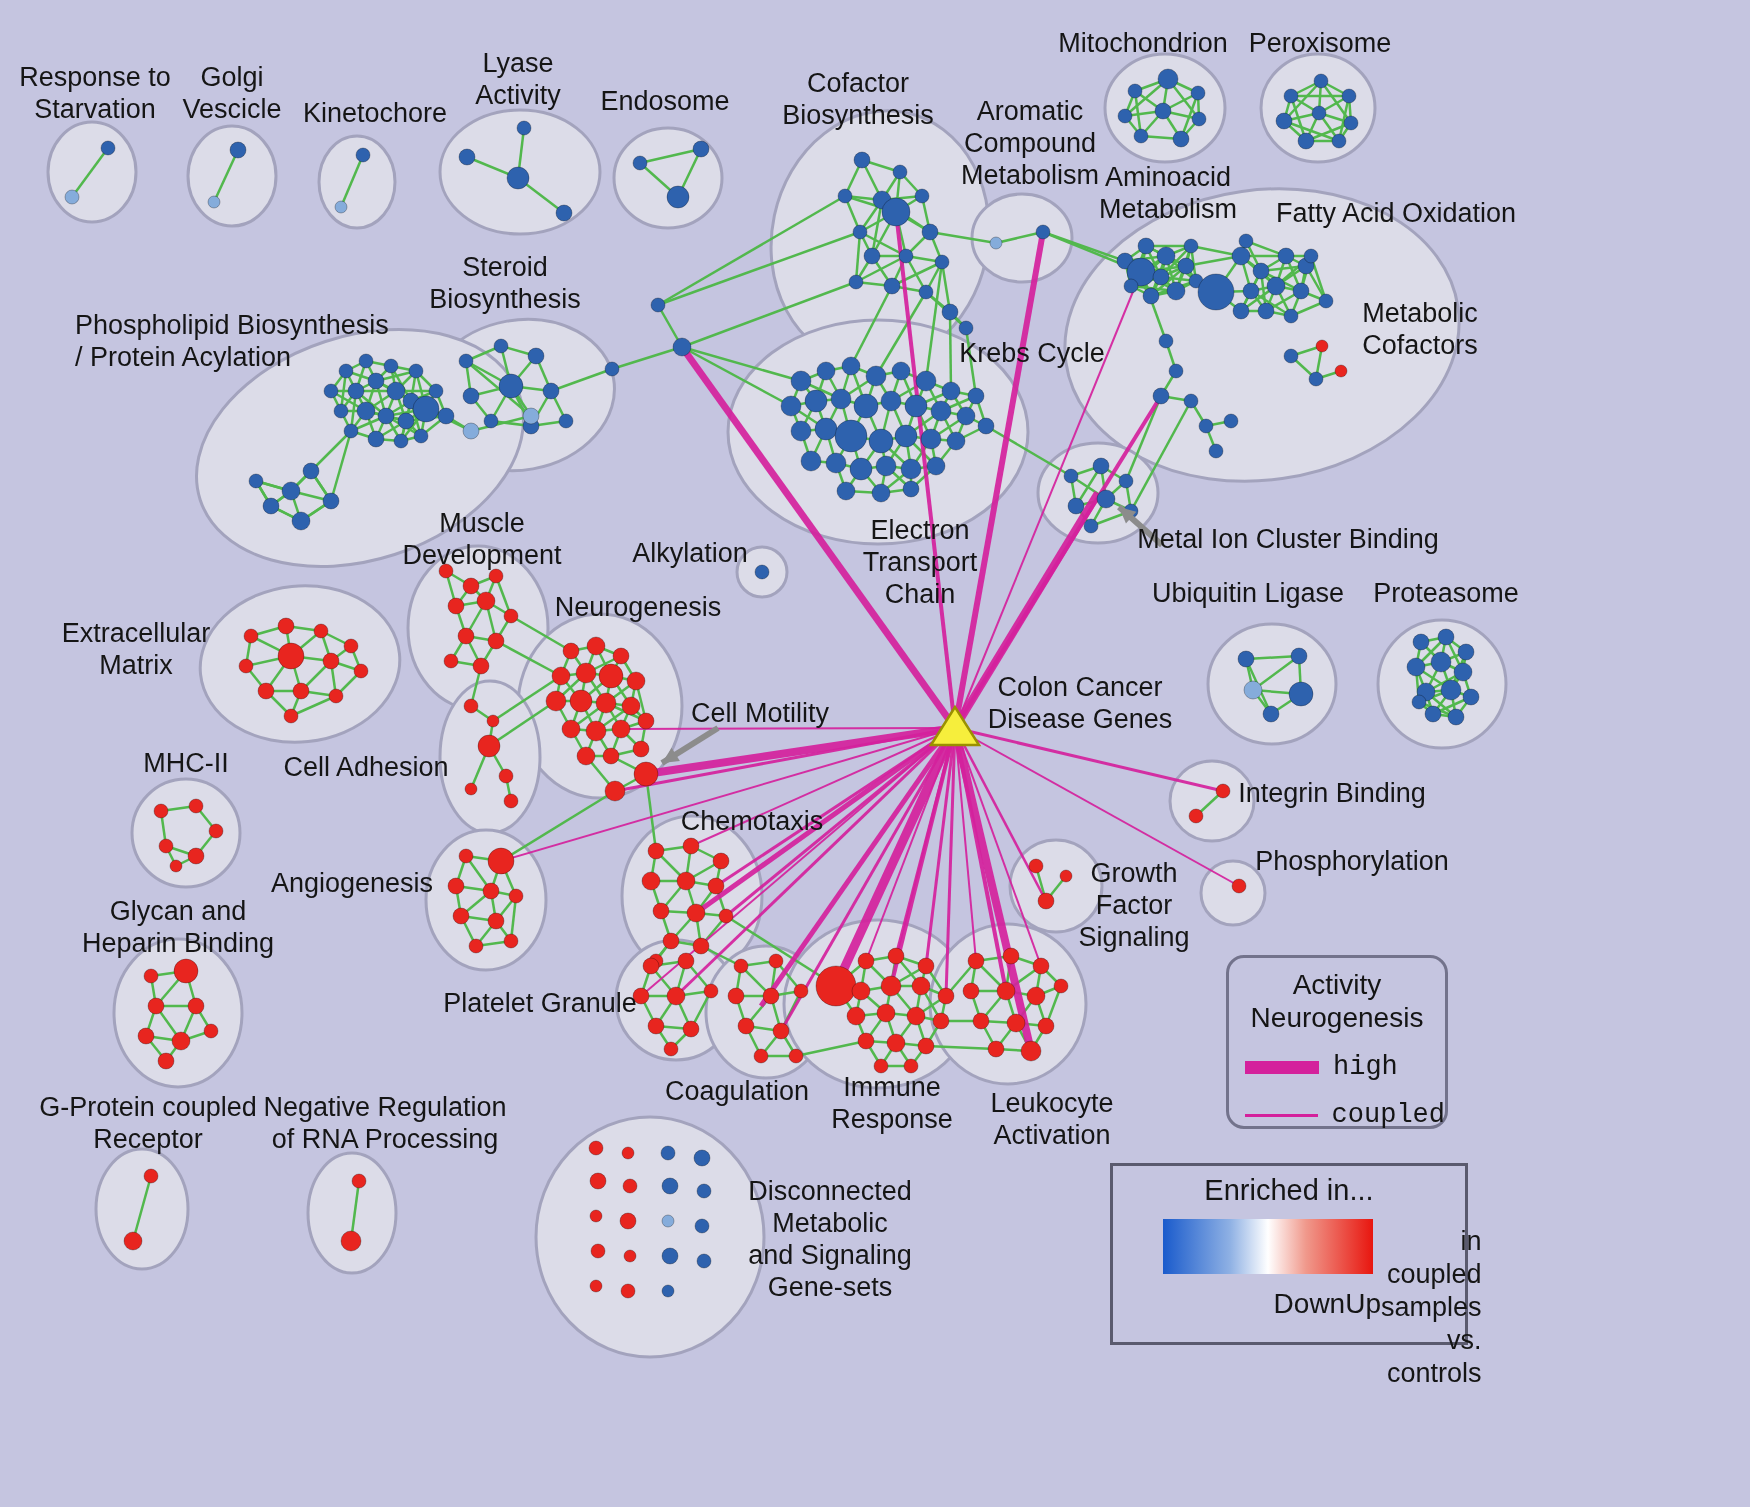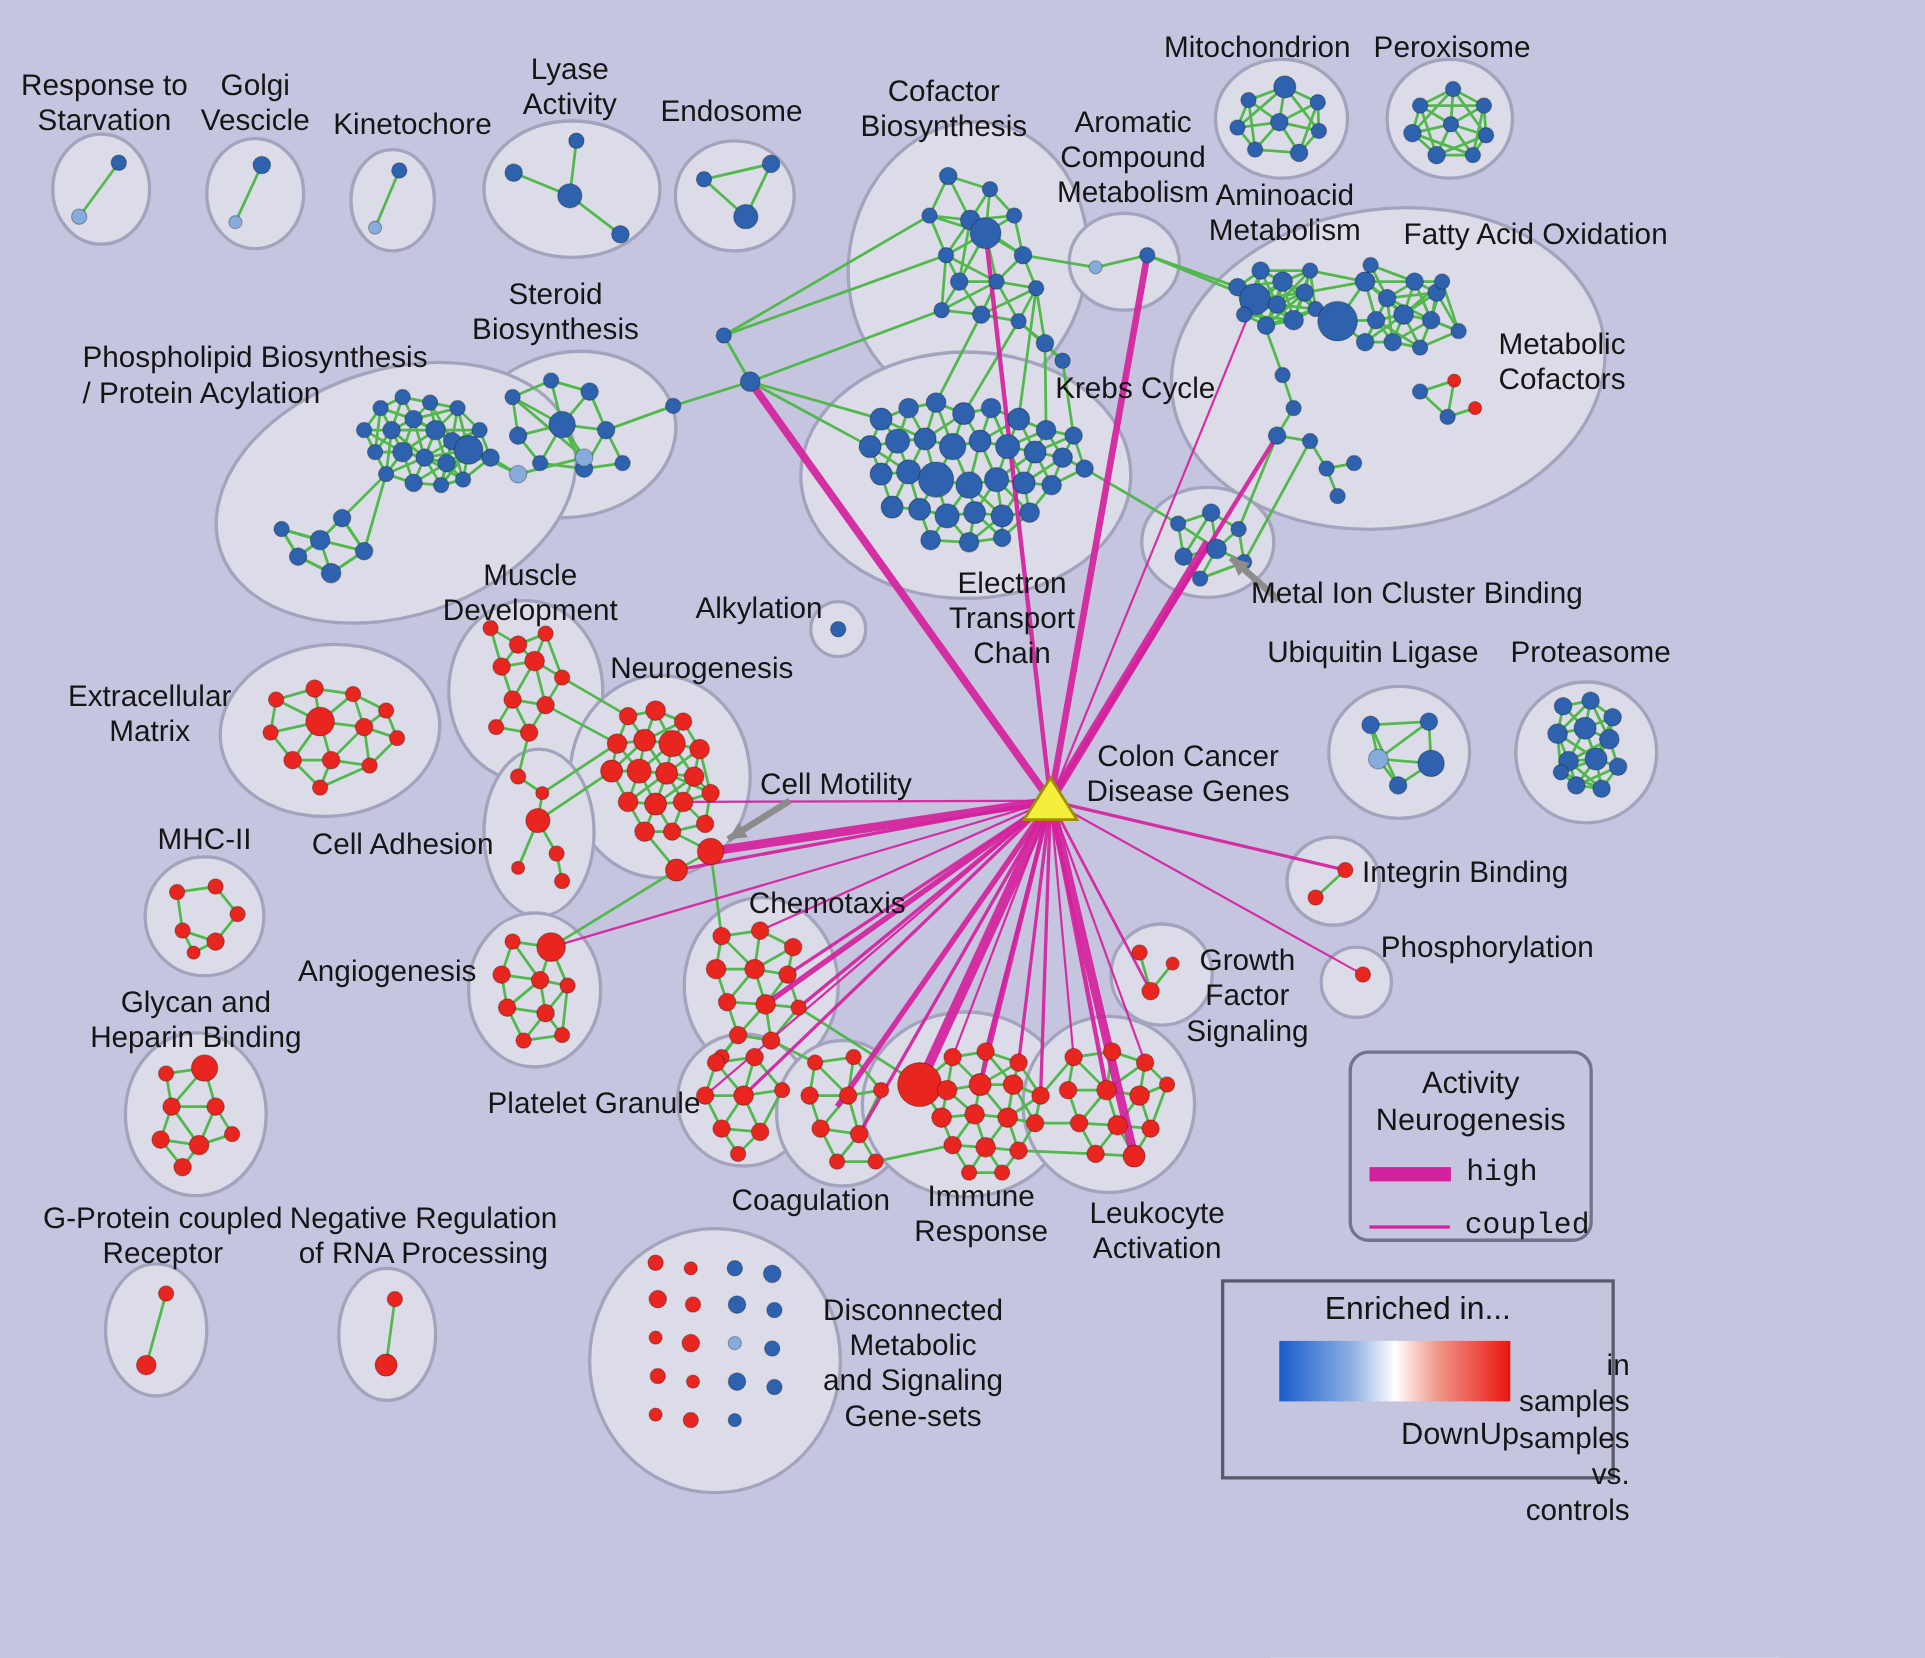--- a/index.html
+++ b/index.html
@@ -1223,19 +1223,19 @@
     <div class="le-title">Enriched in...</div>
     <div class="le-body">
       <div class="le-left">
         <div class="le-gradient" style="background: linear-gradient(to right, rgb(26, 91, 204), rgb(143, 177, 228) 32%, rgb(255, 255, 255) 50%, rgb(240, 153, 140) 68%, rgb(232, 22, 15));"></div>
         <div class="le-ends">
           <span>Down</span>
           <span>Up</span>
         </div>
       </div>
       <div class="le-side">
-        <div>in samples</div>
+        <div>in coupled</div>
         <div>samples</div>
         <div>vs. controls</div>
       </div>
     </div>
   </div>
 </div>
 
 </body></html>

